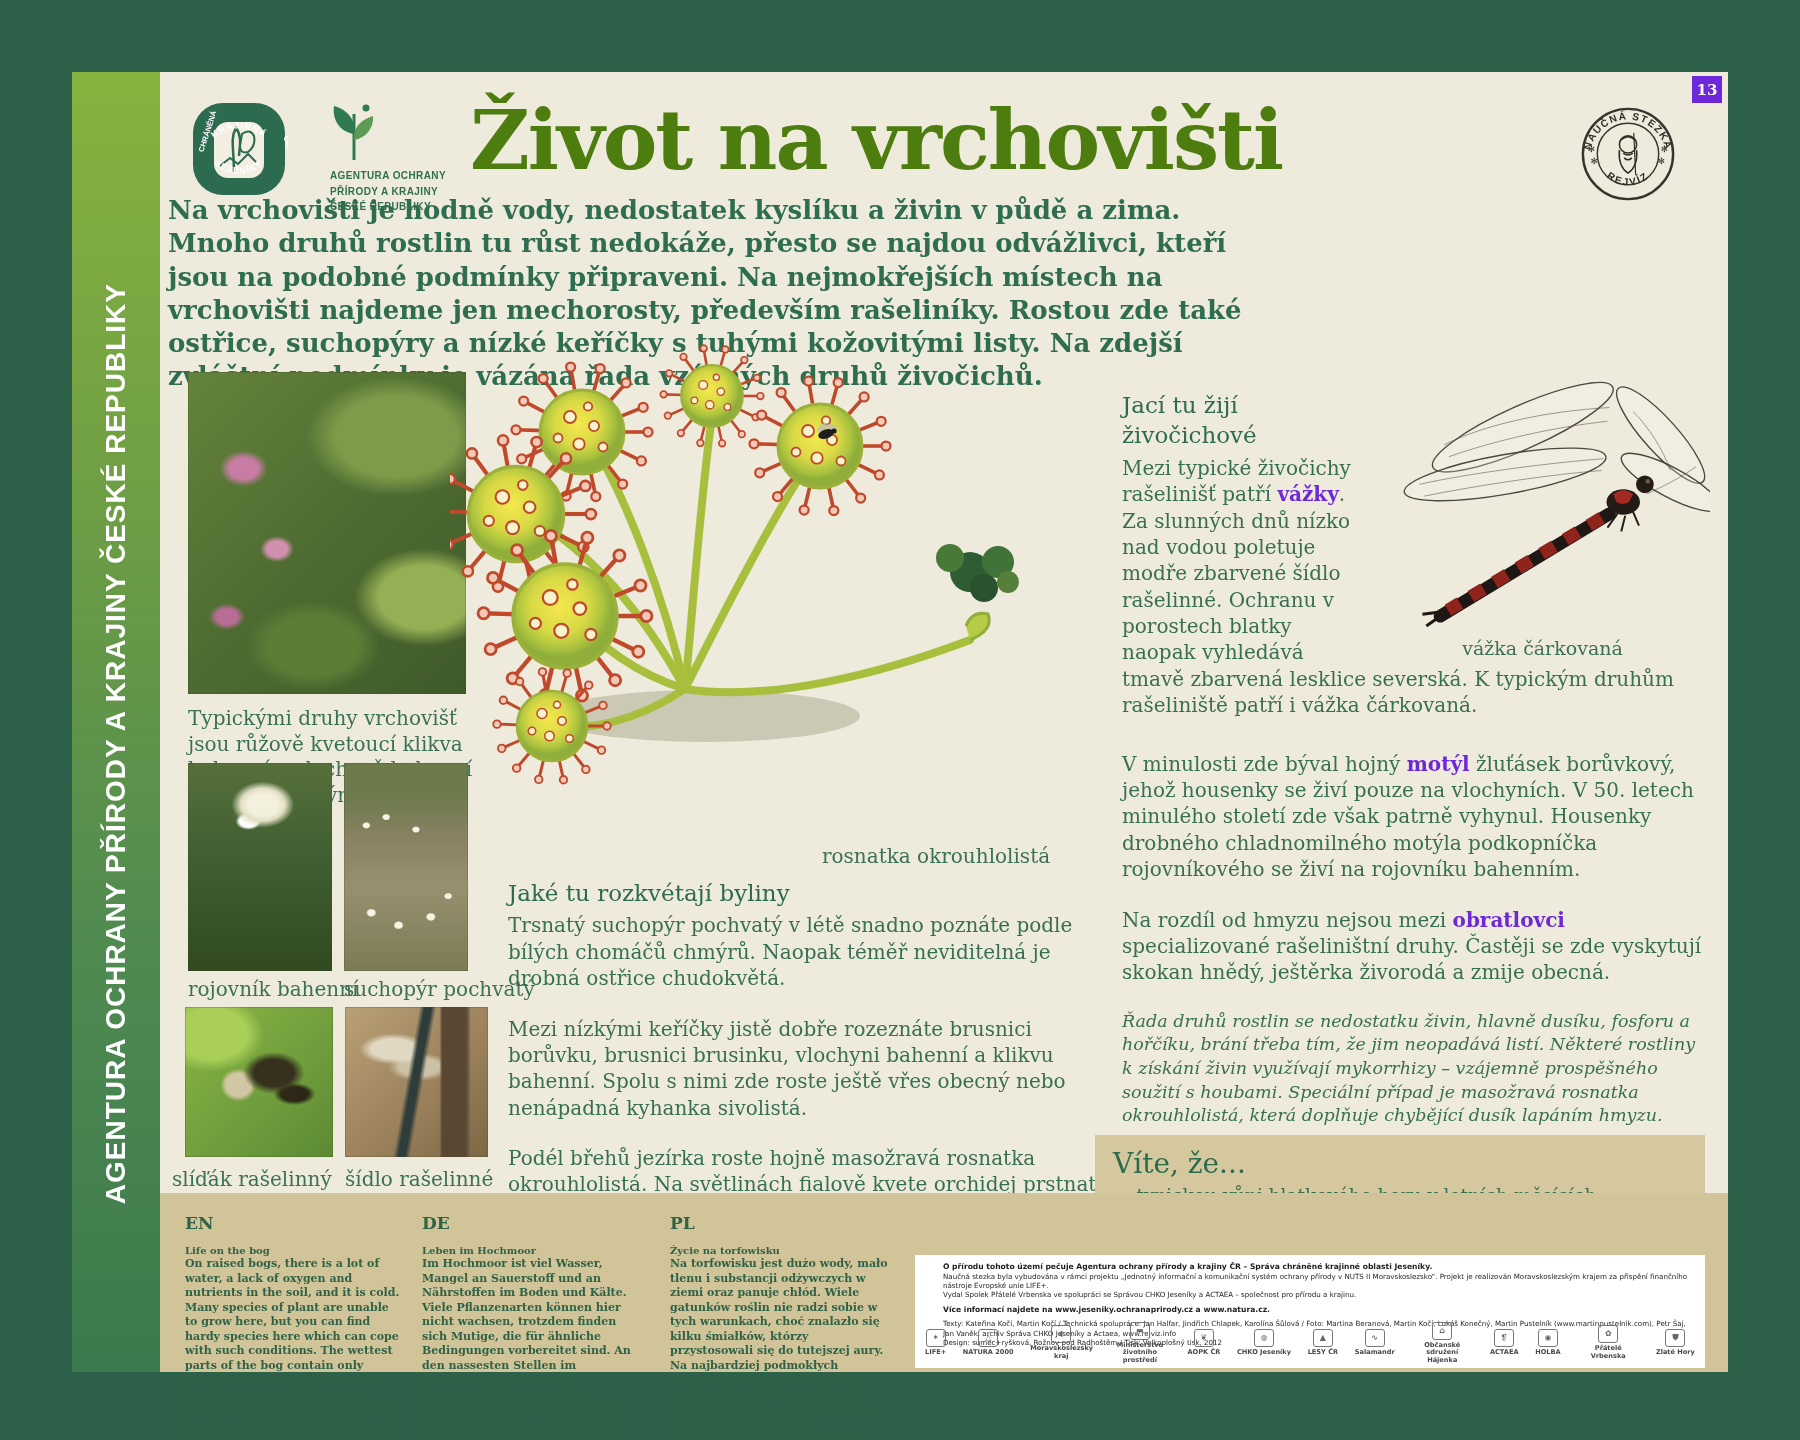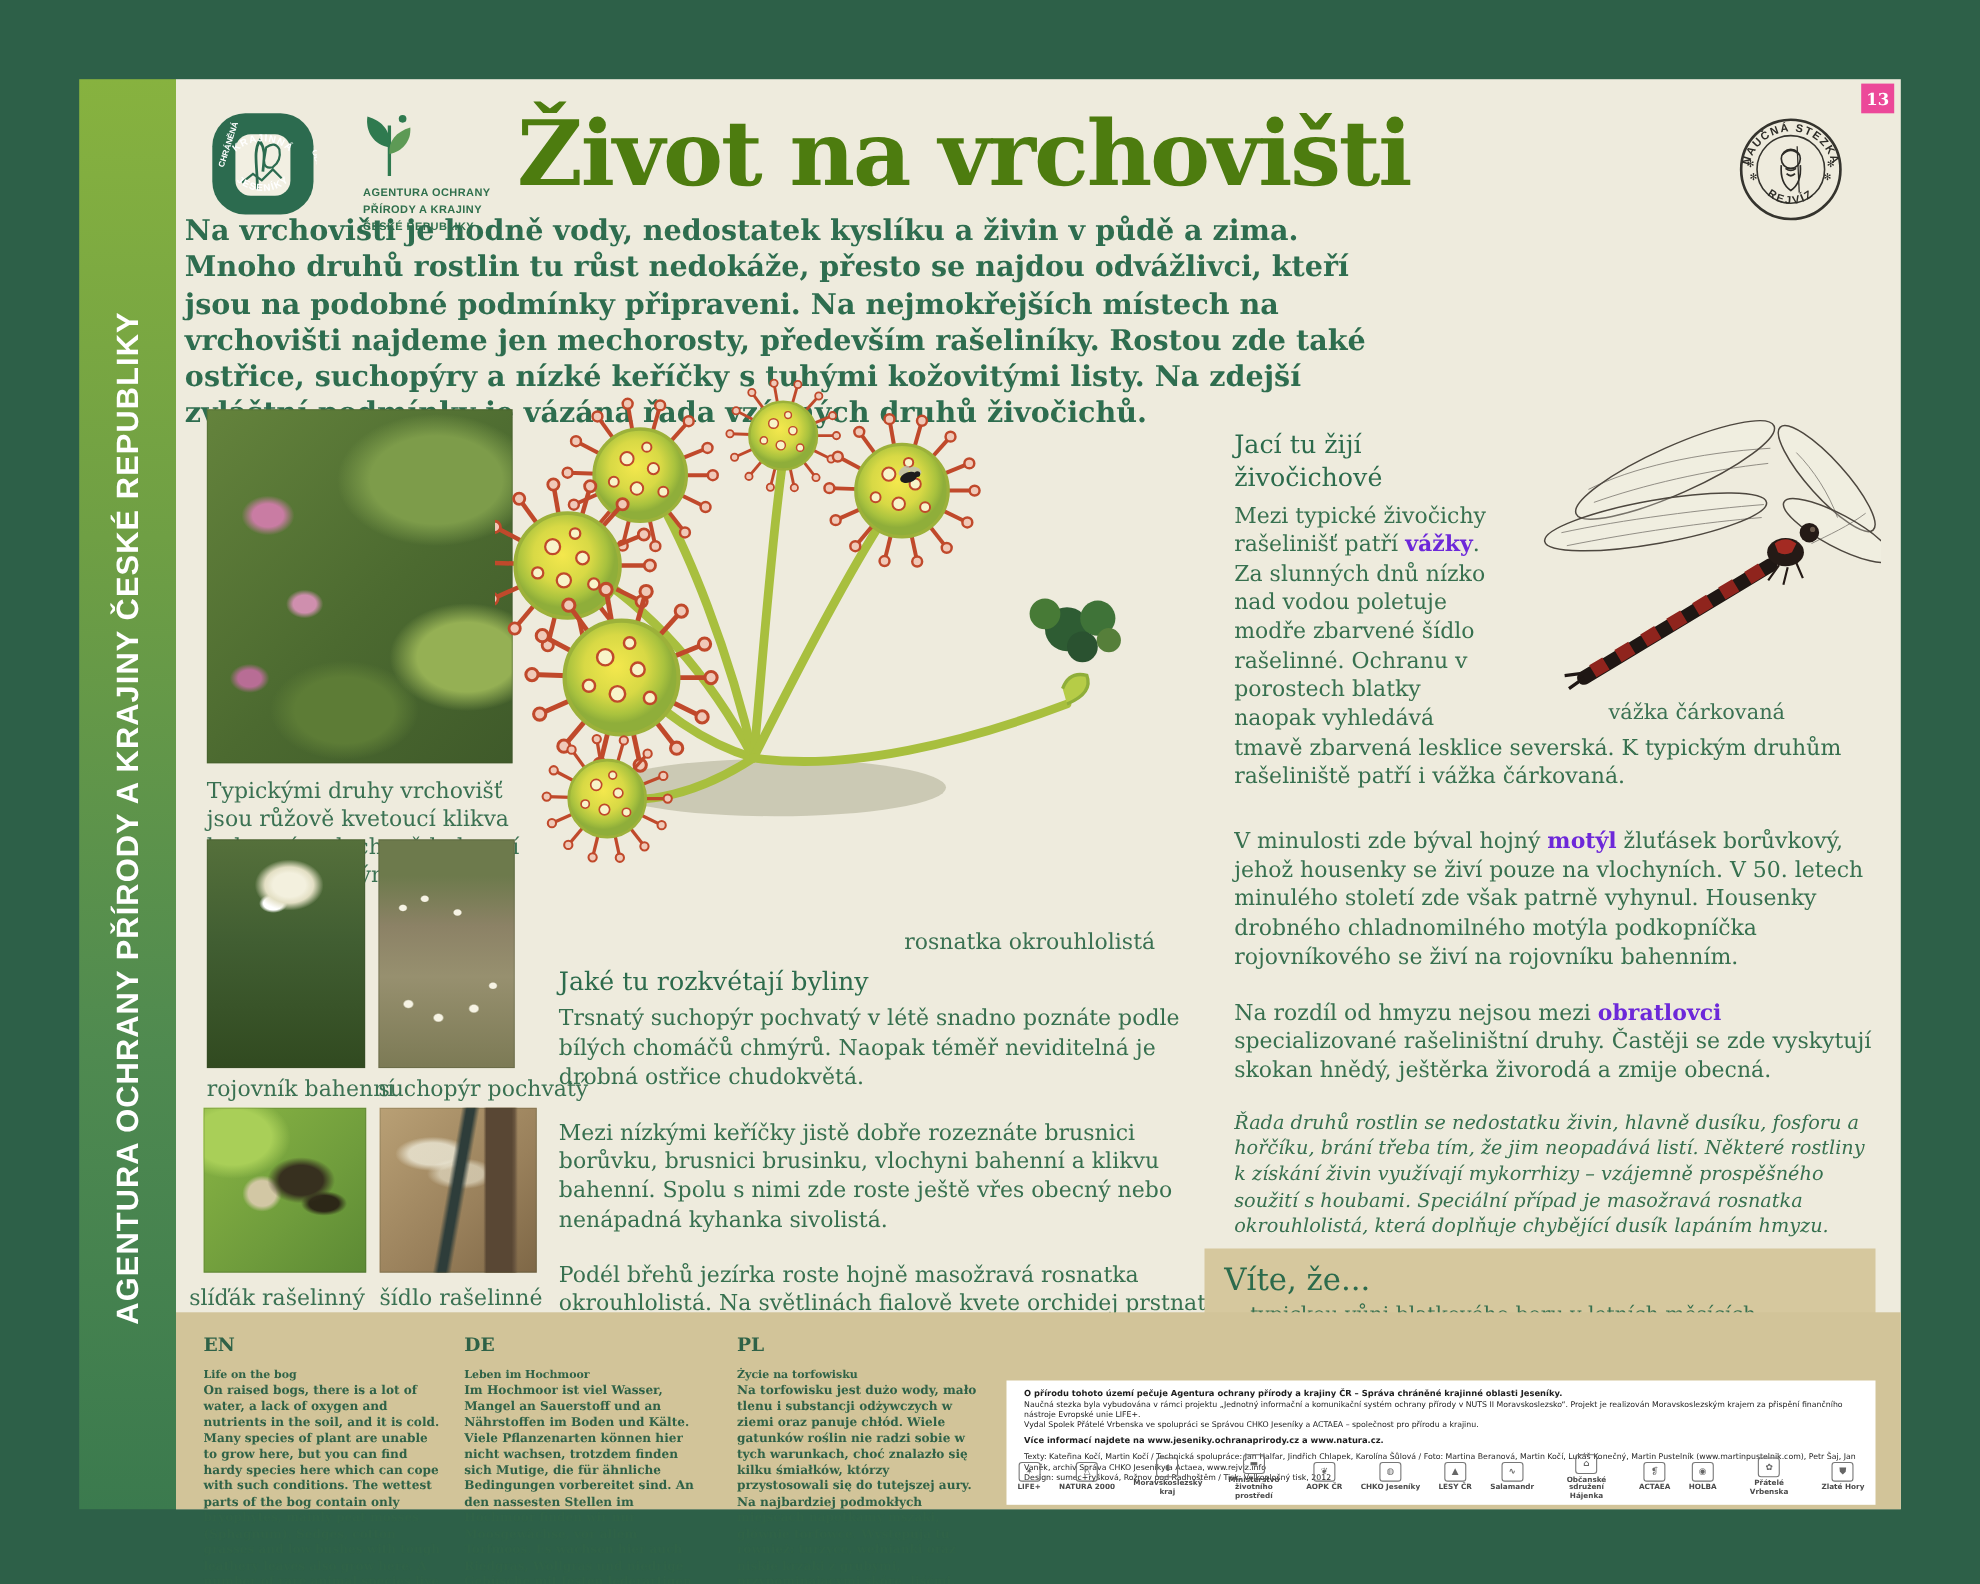--- a/index.html
+++ b/index.html
@@ -8,21 +8,21 @@
   .board{position:absolute;left:72px;top:72px;width:1656px;height:1300px;display:flex}
   .strip{width:88px;flex:none;position:relative;
     background:linear-gradient(180deg,#87b23f 0%,#6f9f44 32%,#4f8a50 68%,#3b7a4e 100%)}
   .vtext{position:absolute;bottom:168px;left:50%;transform:translateX(-50%) rotate(180deg);
     writing-mode:vertical-rl;font-family:"Liberation Sans",sans-serif;font-weight:bold;
     font-size:28px;letter-spacing:1px;color:#fff;white-space:nowrap}
   .panel{flex:1;background:#eeebdd;position:relative}
   .abs{position:absolute}
   .title{left:310px;top:20px;width:860px;text-align:left;font-weight:bold;
     font-size:82px;letter-spacing:-2px;color:#4d7c0f}
-  .badge13{left:1532px;top:4px;width:30px;height:27px;background:#ec4899;color:#fff;
+  .badge13{left:1532px;top:4px;width:30px;height:27px;background:#6d28d9;color:#fff;
     display:flex;align-items:center;justify-content:center;font-weight:bold;font-size:15px}
   .intro{left:8px;top:122px;width:1115px;font-weight:bold;font-size:26px;
     line-height:1.28;color:#2e6d4f}
   .ph{box-shadow:0 0 0 1px rgba(60,70,40,.25) inset}
   .cap{font-size:20px;color:#3a7152;line-height:1.28}
   .c-head{font-weight:normal;font-size:23px;color:#2c6b4c;margin:0 0 4px 0}
   .bodytxt{font-size:20px;color:#37704f;line-height:1.32}
   .bodytxt p{margin:0 0 24px 0}
   .bodytxt b{color:#6d28d9}
   .ital{font-style:italic;font-size:17.5px;line-height:1.35;margin:0 0 20px 0}
@@ -30,21 +30,21 @@
     padding:12px 18px;box-sizing:border-box}
   .know .items div{font-size:18.5px;color:#37704f;line-height:1.3;
     padding-left:22px;text-indent:-22px}
   .band{left:0;top:1121px;width:100%;height:179px;background:#d2c499}
   .tcol{position:absolute;top:20px;width:220px;color:#2f6247;
     font-family:"DejaVu Serif",serif}
   .tcode{font-size:17px;font-weight:bold;margin-bottom:12px}
   .ttitle{font-size:10px;font-weight:bold;margin-bottom:1px}
   .tbody{font-size:11px;font-weight:bold;line-height:1.32}
   .credits{left:755px;top:1183px;width:790px;height:113px;background:#fff;
-    padding:7px 10px 5px 16px;box-sizing:border-box;color:#1d1d1d;
+    padding:7px 10px 5px 28px;box-sizing:border-box;color:#1d1d1d;
     font-family:"DejaVu Sans",sans-serif}
   .credits .cb{font-weight:bold;font-size:7.6px;line-height:1.3}
   .credits .cl{font-size:7.1px;line-height:1.3}
   .credits .gap{height:5px}
   .plogos{position:absolute;left:10px;right:10px;bottom:5px;height:40px;
     display:flex;align-items:center;justify-content:space-between}
   .plogo{font-family:"DejaVu Sans",sans-serif;font-size:6.6px;font-weight:bold;
     color:#4a4a4a;text-align:center;max-width:62px;line-height:1.15}
   .plogo .pm{display:block;margin:0 auto 2px auto;width:18px;height:16px;
     border:1px solid #777;border-radius:3px;color:#666;font-size:8px;line-height:15px}

